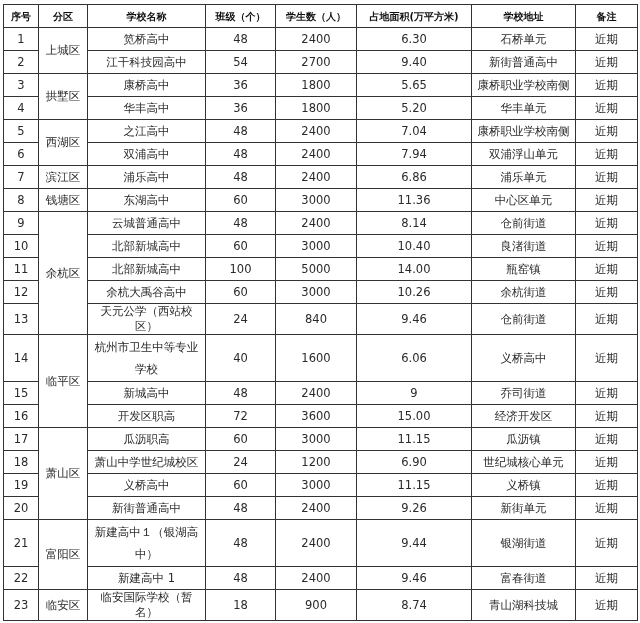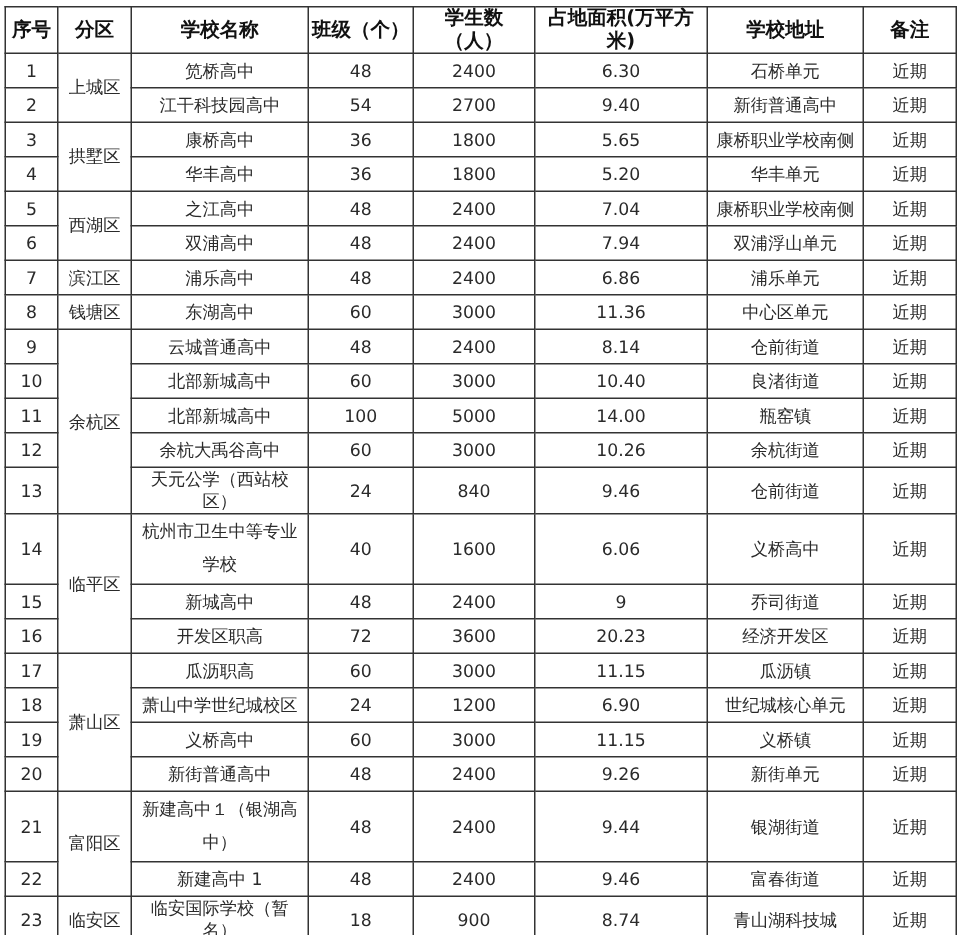--- a/index.html
+++ b/index.html
@@ -27,34 +27,33 @@
       border: 1px solid #333333;
       text-align: center;
       vertical-align: middle;
       padding: 0 2px;
       font-size: 11.5px;
       line-height: 15px;
       overflow: hidden;
     }
     table.schools th {
       font-weight: bold;
-      font-size: 13px;
+      font-size: 10px;
       height: 22px;
       color: #111111;
     }
     table.schools td {
       height: 22px;
       color: #2a2a2a;
     }
     table.schools tr.tall td {
       height: 46px;
     }
     table.schools td.name-wrap {
       line-height: 22px;
-      font-family: Liberation Serif, serif;
     }
   </style>
 </head>
 <body>
 
 <table class="schools">
   <colgroup>
     <col style="width:35px">
     <col style="width:49px">
     <col style="width:118px">
@@ -233,21 +232,21 @@
       <td>9</td>
       <td>乔司街道</td>
       <td>近期</td>
     </tr>
 
     <tr>
       <td>16</td>
       <td>开发区职高</td>
       <td>72</td>
       <td>3600</td>
-      <td>20.23</td>
+      <td>15.00</td>
       <td>经济开发区</td>
       <td>近期</td>
     </tr>
 
     <tr>
       <td>17</td>
       <td rowspan="4">萧山区</td>
       <td>瓜沥职高</td>
       <td>60</td>
       <td>3000</td>

